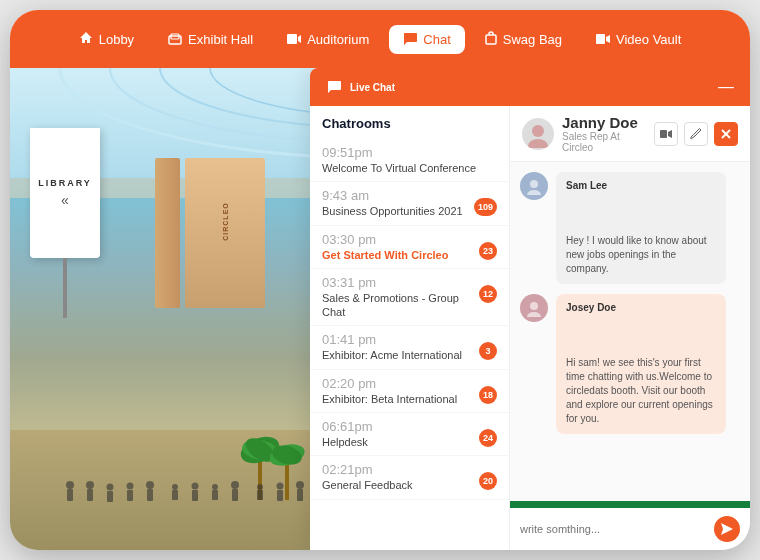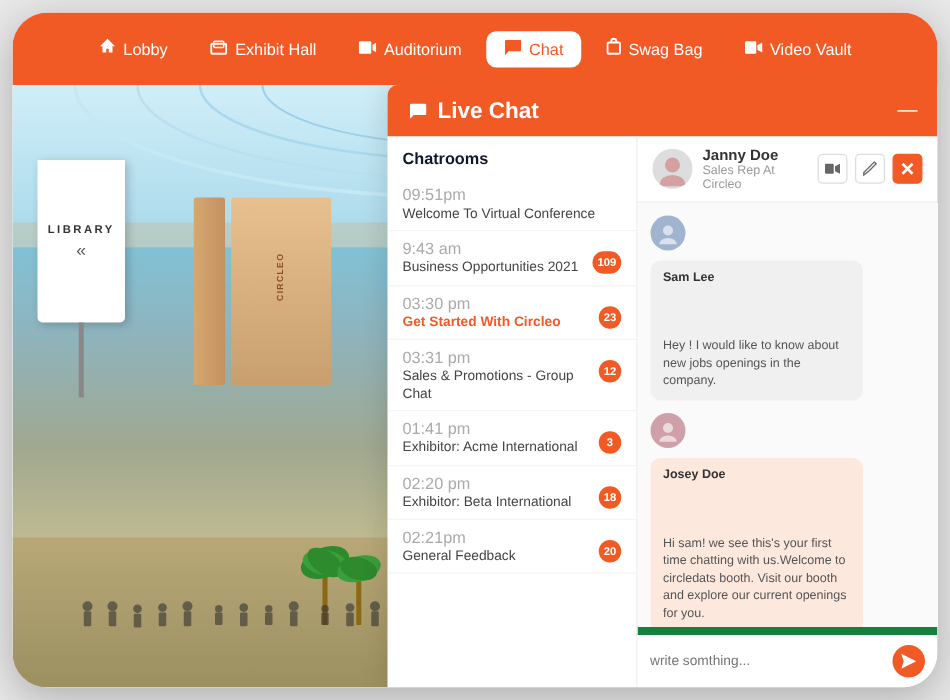--- a/index.html
+++ b/index.html
@@ -110,21 +110,21 @@
       padding: 10px 16px;
       display: flex;
       align-items: center;
       justify-content: space-between;
       border-radius: 8px 0 0 0;
     }
     .chat-header-left {
       display: flex;
       align-items: center;
       gap: 8px;
-      font-size: 18px;
+      font-size: 10px;
       font-weight: 600;
     }
     .chat-body {
       display: flex;
       flex: 1;
       overflow: hidden;
     }
     
     .chatrooms {
       width: 200px;
@@ -202,21 +202,21 @@
       overflow: hidden;
       display: flex;
       align-items: center;
       justify-content: center;
       flex-shrink: 0;
     }
     .chat-user-info {
       flex: 1;
     }
     .chat-user-name {
-      font-size: 12px;
+      font-size: 15px;
       font-weight: 700;
       color: #333;
     }
     .chat-user-role {
       font-size: 10px;
       color: #999;
     }
     .chat-user-actions {
       display: flex;
       gap: 6px;
@@ -245,21 +245,20 @@
       padding: 10px;
       display: flex;
       flex-direction: column;
       gap: 10px;
       background: #fafafa;
     }
     .message-row {
       display: flex;
       gap: 8px;
       align-items: flex-start;
-      flex-direction: column;
     }
     .msg-avatar {
       width: 28px;
       height: 28px;
       border-radius: 50%;
       background: #ddd;
       flex-shrink: 0;
       display: flex;
       align-items: center;
       justify-content: center;
@@ -530,20 +529,27 @@
       <span class="chatroom-name">Exhibitor: Acme International</span>
     </div>
     <div class="chatroom-badge">3</div>
   </div>
             <div class="chatroom-item">
     <div class="chatroom-left">
       <span class="chatroom-time">02:20 pm</span>
       <span class="chatroom-name">Exhibitor: Beta International</span>
     </div>
     <div class="chatroom-badge">18</div>
+  </div>
+            <div class="chatroom-item">
+    <div class="chatroom-left">
+      <span class="chatroom-time">06:61pm</span>
+      <span class="chatroom-name">Helpdesk</span>
+    </div>
+    <div class="chatroom-badge">24</div>
   </div>
             <div class="chatroom-item">
     <div class="chatroom-left">
       <span class="chatroom-time">02:21pm</span>
       <span class="chatroom-name">General Feedback</span>
     </div>
     <div class="chatroom-badge">20</div>
   </div>
           </div>
 

